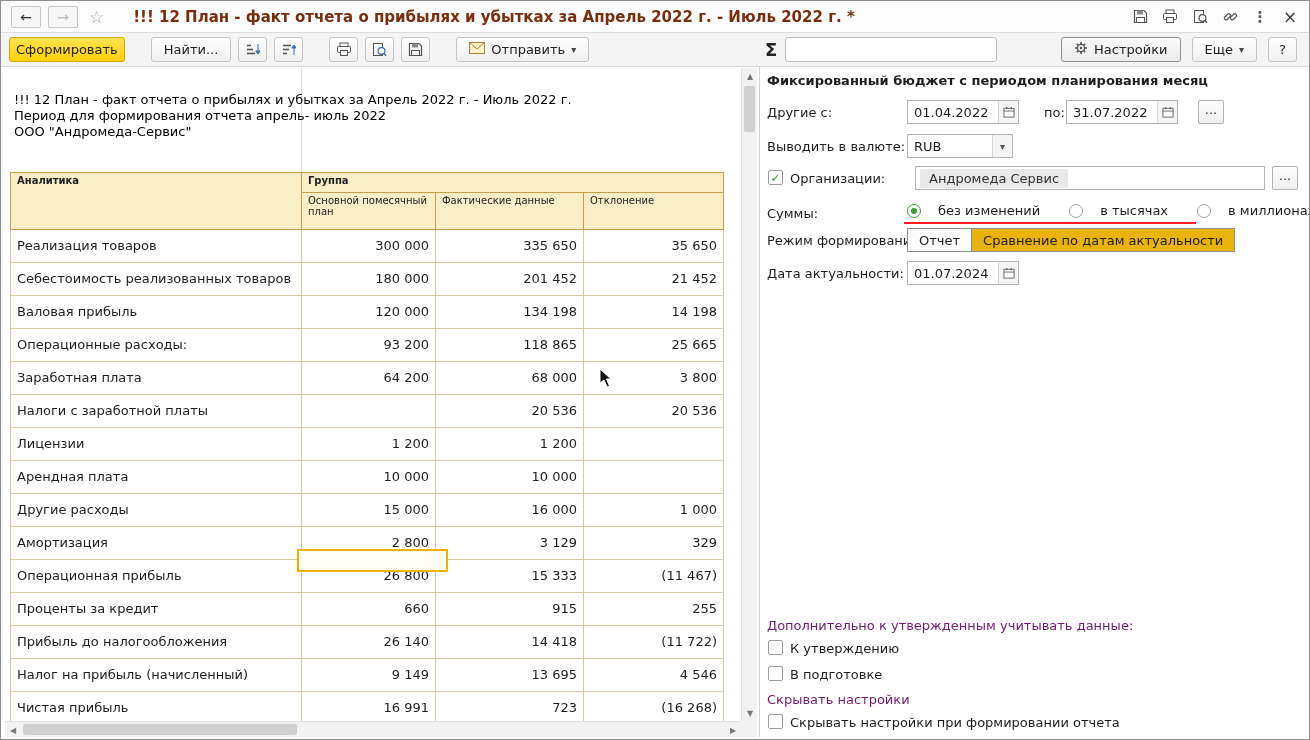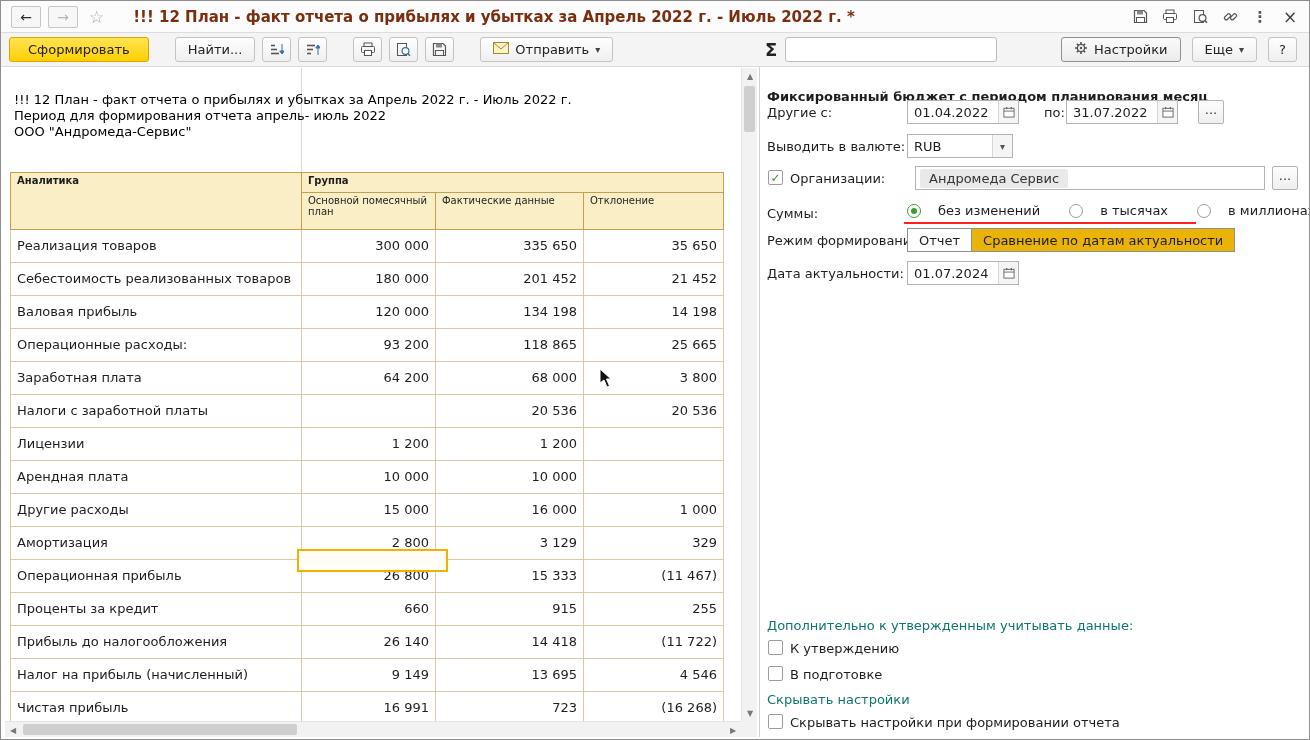--- a/index.html
+++ b/index.html
@@ -22,21 +22,21 @@
   .ticon.closex { font-size:17px; color:#444; }
 
   
   .toolbar { position:absolute; left:0; top:32px; width:100%; height:34px; background:#f4f4f4;
              border-bottom:1px solid #d9d9d9; }
   .tb-left  { position:absolute; left:8px;  top:4px; display:flex; align-items:center; gap:7px; }
   .tb-mid   { position:absolute; left:764px; top:4px; display:flex; align-items:center; gap:8px; }
   .tb-right { position:absolute; right:12px; top:4px; display:flex; align-items:center; gap:11px; }
   .btn { height:25px; border:1px solid #c3c3c3; border-radius:3px; background:linear-gradient(#fefefe,#efefef);
          padding:0 12px; display:inline-flex; align-items:center; gap:6px; font:inherit; color:#222; cursor:default; }
-  .btn-yellow { background:linear-gradient(#ffe352,#ffd103); border-color:#d9a800; padding:0 18px; }
+  .btn-yellow { background:linear-gradient(#ffe352,#ffd103); border-color:#d9a800; padding:0 6px; }
   .btn-settings { border-color:#8f8f8f; background:linear-gradient(#fafafa,#ececec); }
   .iconbtn { width:29px; padding:0; justify-content:center; }
   .gap { width:12px; }
   .dd { font-size:10px; color:#444; }
   .sigma { font-size:18px; font-weight:bold; color:#222; }
   .sum-input { width:212px; height:25px; border:1px solid #bdbdbd; border-radius:3px; background:#fff; font:inherit; padding:0 6px; }
 
   
   .report { position:absolute; left:4px; top:67px; width:752px; height:669px; background:#fff; }
   .rp-content { position:absolute; left:0; top:0; right:16px; bottom:16px; overflow:hidden; background:#fff; }
@@ -61,21 +61,21 @@
   .sarrow { position:absolute; width:16px; height:16px; color:#787878; font-size:8px;
             display:flex; align-items:center; justify-content:center; }
   .vthumb { position:absolute; left:2px; right:2px; top:18px; height:46px; background:#cfcfcf; border-radius:2px; }
   .hthumb { position:absolute; top:2px; bottom:2px; left:18px; width:274px; background:#cfcfcf; border-radius:2px; }
 
   
   .settings { position:absolute; left:758px; top:66px; width:548px; height:670px; border-left:1px solid #d0d0d0; background:#fff; }
   .abs { position:absolute; }
   .s-title { font-weight:bold; white-space:nowrap; }
   .s-label { white-space:nowrap; color:#1e1e1e; }
-  .green { color:#0f766e; white-space:nowrap; }
+  .green { color:#701a75; white-space:nowrap; }
   .fld { height:24px; border:1px solid #b3b3b3; background:#fff; display:flex; align-items:center; }
   .fld .val { flex:1; padding:0 6px; white-space:nowrap; overflow:hidden; }
   .sqbtn { width:20px; height:22px; border-left:1px solid #d6d6d6; background:#f5f5f5;
            display:flex; align-items:center; justify-content:center; color:#555; font-size:10px; }
   .btn-more { width:26px; height:24px; border:1px solid #b3b3b3; border-radius:2px;
               background:linear-gradient(#fdfdfd,#efefef); text-align:center; line-height:18px; color:#333; }
   .tagval { background:#e9e9e9; border-radius:2px; padding:2px 9px; color:#333; margin-left:4px; white-space:nowrap; }
   .chk { width:15px; height:15px; border:1px solid #9c9c9c; border-radius:2px; background:#fff;
          display:inline-flex; align-items:center; justify-content:center; font-size:12px; color:#2e8f2e; font-weight:bold; }
   .chk.checked::after { content:"✓"; }
@@ -350,21 +350,21 @@
     </div>
     <div class="hscroll">
       <span class="sarrow" style="left:0;">◀</span>
       <div class="hthumb"></div>
       <span class="sarrow" style="right:0;">▶</span>
     </div>
     <div class="scorner"></div>
   </div>
 
   <div class="settings">
-    <div class="s-title abs" style="left:7px;top:6px;margin-top:16px;">Фиксированный бюджет с периодом планирования месяц</div>
+    <div class="s-title abs" style="left:7px;top:6px;">Фиксированный бюджет с периодом планирования месяц</div>
 
     <div class="s-label abs" style="left:7px;top:38px;">Другие с:</div>
     <div class="fld abs" style="left:147px;top:33px;width:112px;">
       <span class="val">01.04.2022</span>
       <span class="sqbtn">
         <svg width="12" height="12" viewBox="0 0 13 13">
             <rect x="1" y="2.5" width="11" height="9.5" fill="#fff" stroke="#666"></rect>
             <line x1="1" y1="5.5" x2="12" y2="5.5" stroke="#666"></line>
             <line x1="4" y1="1" x2="4" y2="3.5" stroke="#666" stroke-width="1.4"></line>
             <line x1="9" y1="1" x2="9" y2="3.5" stroke="#666" stroke-width="1.4"></line>

